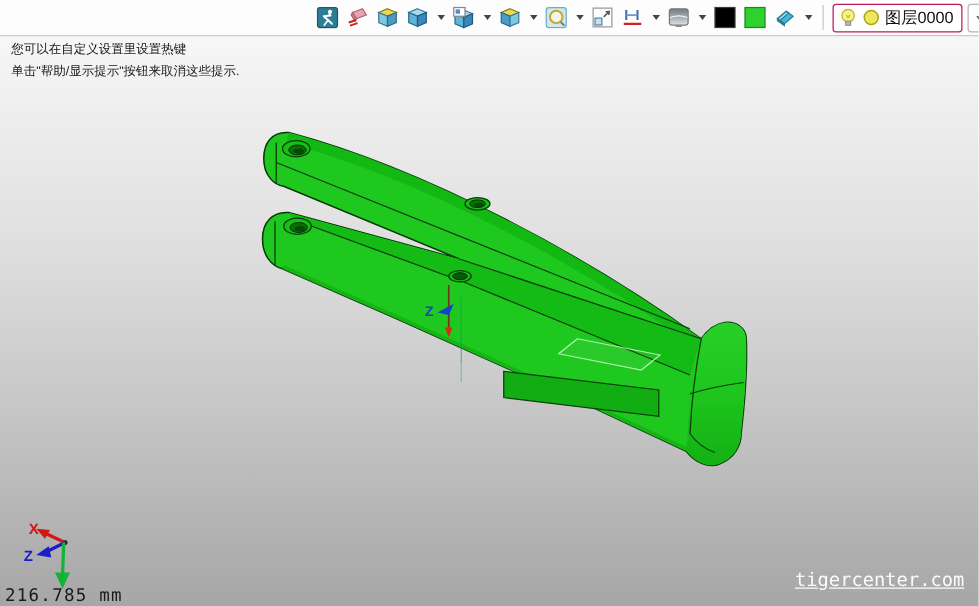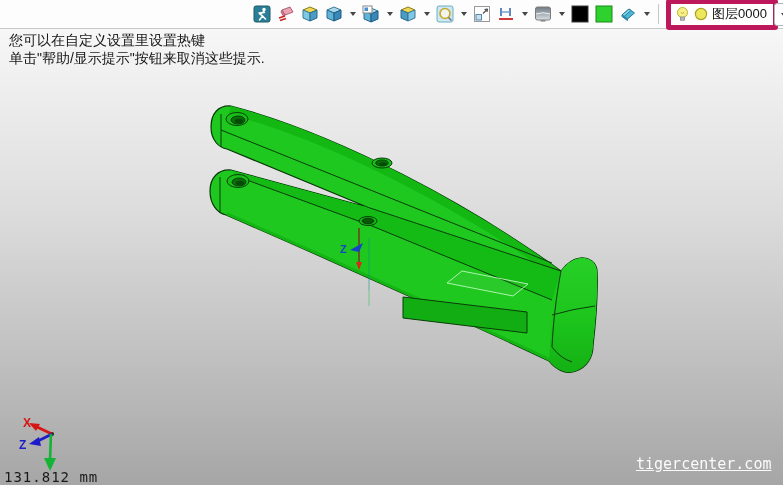--- a/index.html
+++ b/index.html
@@ -14,33 +14,33 @@
     background:#fdfdfd;border-bottom:1px solid #c9c9c9;z-index:30;
   }
   .tb-row{position:absolute;left:252px;top:2px;height:24px;display:flex;align-items:center;gap:4px;}
   .tb-btn{width:20px;height:20px;display:flex;align-items:center;justify-content:center;flex:0 0 auto;}
   .tb-btn svg{display:block;}
   .chev{width:9px;height:20px;display:flex;align-items:center;justify-content:center;flex:0 0 auto;}
   .chev i{display:block;width:0;height:0;border-left:3.5px solid transparent;border-right:3.5px solid transparent;border-top:4px solid #444;}
   .tb-sep{width:1px;height:20px;background:#c6c6c6;margin:0 3px;flex:0 0 auto;}
   .layer-combo{
     display:flex;align-items:center;gap:4px;height:21px;
-    background:#fff;border:5px solid #be185d;border-radius:3px;padding:0 6px 0 4px;flex:0 0 auto;
+    background:#fff;border:1px solid #be185d;border-radius:3px;padding:0 6px 0 4px;flex:0 0 auto;
   }
   .layer-label{font-size:13px;color:#111;white-space:nowrap;}
   .combo-stub{
     position:absolute;top:3px;left:774px;width:24px;height:21px;background:#fff;
     border:1px solid #b5b5b5;border-radius:3px;display:flex;align-items:center;padding-left:4px;z-index:31;
   }
   
   .viewport{
     position:absolute;top:28px;left:0;width:783px;height:457px;
     background:linear-gradient(180deg,#f7f7f7 0%,#dedede 38%,#c2c2c2 70%,#a6a6a6 100%);
   }
-  .hints{position:absolute;top:3px;left:9px;color:#151515;font-size:14px;line-height:18px;}
+  .hints{position:absolute;top:3px;left:9px;color:#151515;font-size:10px;line-height:18px;}
   .scene{position:absolute;top:-28px;left:0;}
   .coord-readout{
     position:absolute;left:4px;top:441px;
     font-family:"DejaVu Sans Mono","Liberation Mono",monospace;
     font-size:14px;color:#1a1a1a;letter-spacing:1px;white-space:nowrap;
   }
   .watermark-brand{
     position:absolute;left:687px;top:407px;font-size:24px;font-weight:bold;
     color:rgba(255,255,255,0.92);white-space:nowrap;
   }
@@ -158,21 +158,21 @@
       <path d="M 29,423 L 40,424 L 36,431 Z" fill="#d61414"></path>
       <text x="23" y="427" font-size="12" font-weight="bold" fill="#d61414">X</text>
       <line x1="52" y1="434" x2="38" y2="441" stroke="#1c1cc8" stroke-width="2.6"></line>
       <path d="M 29,444 L 39,437 L 41,446 Z" fill="#1c1cc8"></path>
       <text x="19" y="449" font-size="12" font-weight="bold" fill="#1c1cc8">Z</text>
       <line x1="51" y1="434" x2="50" y2="460" stroke="#12b434" stroke-width="2.6"></line>
       <path d="M 50,471 L 44,458 L 56,458 Z" fill="#12b434"></path>
     </g>
   </svg>
 
-  <div class="coord-readout">131.812 mm</div>
+  <div class="coord-readout">216.785 mm</div>
   <div class="watermark-site">tigercenter.com</div>
 </div>
 
 <div class="toolbar">
   <div class="tb-row">
 
     <div class="tb-btn">
       <svg width="18" height="18" viewBox="0 0 18 18">
         <rect x="1" y="1" width="16" height="16" rx="2" fill="#2a7f96" stroke="#1c5a6b"></rect>
         <circle cx="11" cy="4.5" r="1.7" fill="#fff"></circle>

